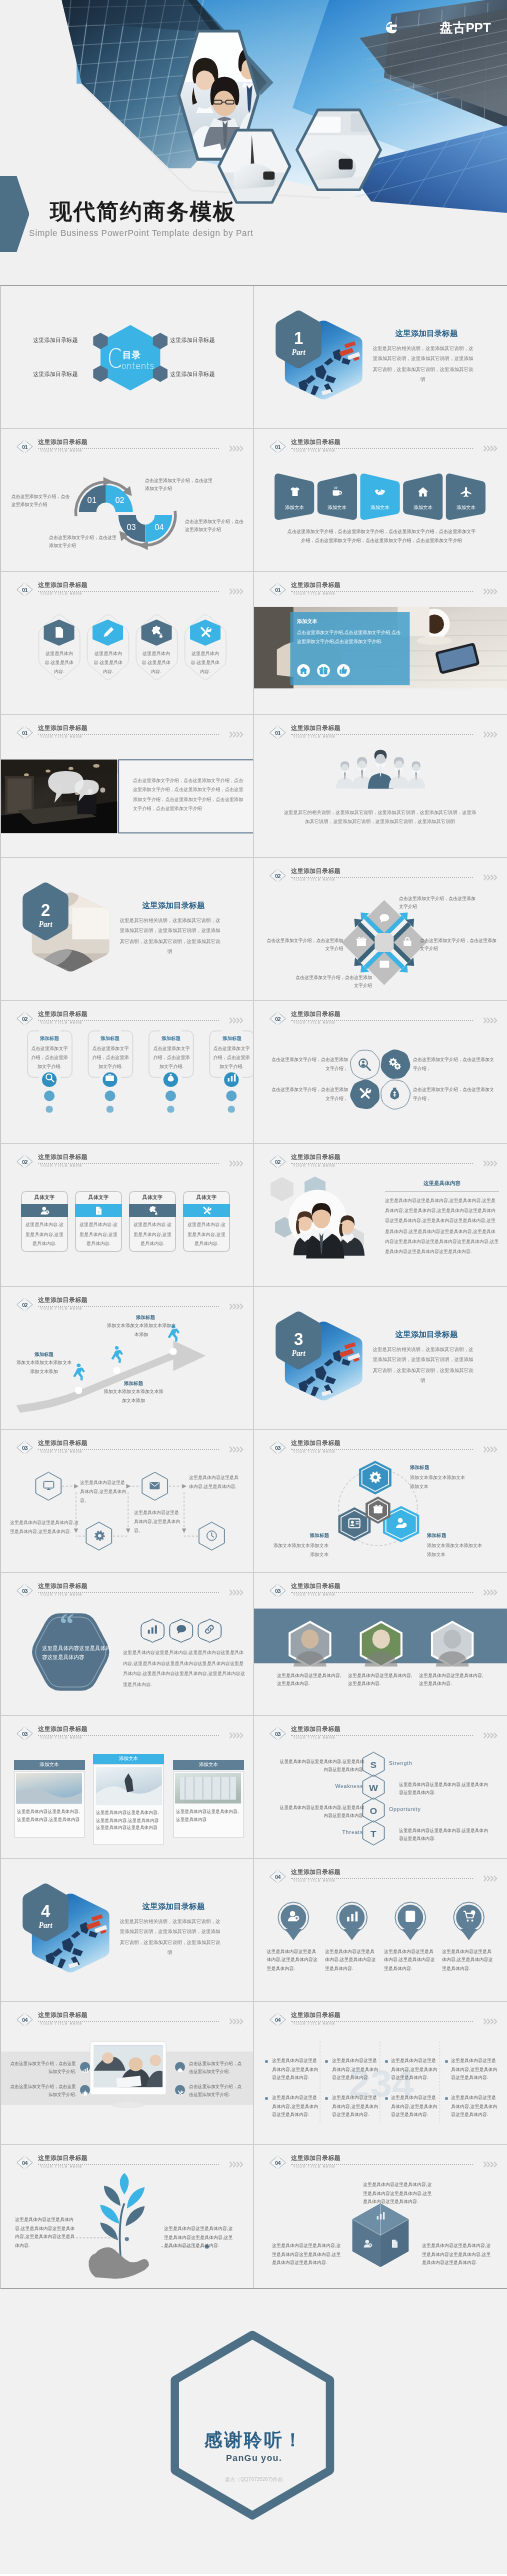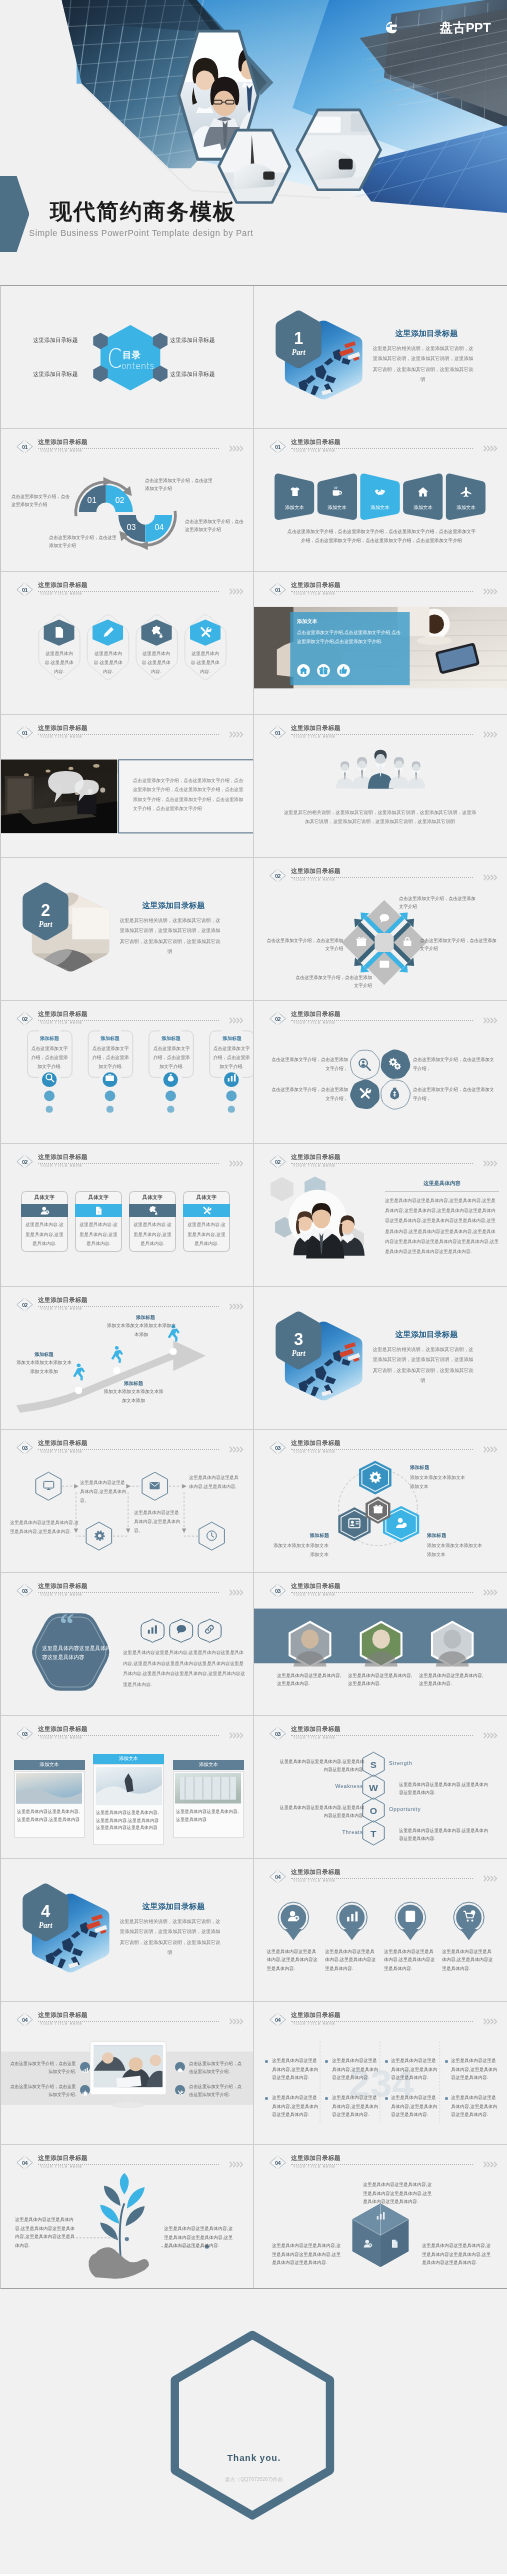--- a/index.html
+++ b/index.html
@@ -1739,16 +1739,17 @@
             </svg></div>
    <div class="ab" style="left:109px;top:36px;width:71px;font-size:4.5px;line-height:1.9;color:#5a5a5a;">这里是具体内容这里是具体内容,这里是具体内容这里是具体内容,这里是具体内容这里是具体内容.</div>
    <div class="ab" style="left:18px;top:97px;width:69px;font-size:4.5px;line-height:1.9;color:#5a5a5a;">这里是具体内容这里是具体内容,这里是具体内容这里是具体内容,这里是具体内容这里是具体内容.</div>
    <div class="ab" style="left:168px;top:97px;width:71px;font-size:4.5px;line-height:1.9;color:#5a5a5a;">这里是具体内容这里是具体内容,这里是具体内容这里是具体内容,这里是具体内容这里是具体内容.</div>
         </div>
       </div>
     </div>
   <div class="thanks"><svg width="508" height="287" viewBox="0 0 799 451">
   <polygon points="397,72 519,143 519,285 397,356 275,285 275,143" fill="none" stroke="#4d7087" stroke-width="13" stroke-linejoin="round"></polygon>
  </svg>
- <div class="ab" style="left:0;top:164px;width:508px;text-align:center;font-size:9px;font-weight:bold;color:#3d5a6e;letter-spacing:0.6px;">Thank you.</div>
+ <div class="ab" style="left:0;top:139px;width:508px;text-align:center;font-size:18px;font-weight:bold;color:#2c5f85;letter-spacing:1.9px;">感谢聆听！</div>
+ <div class="ab" style="left:0;top:164px;width:508px;text-align:center;font-size:9px;font-weight:bold;color:#3d5a6e;letter-spacing:0.6px;">PanGu you.</div>
  <div class="ab" style="left:0;top:187px;width:508px;text-align:center;font-size:5.1px;color:#c0c0c0;">盘古（QQ76735267)作品</div></div>
 </div>
 
 
 </body></html>

